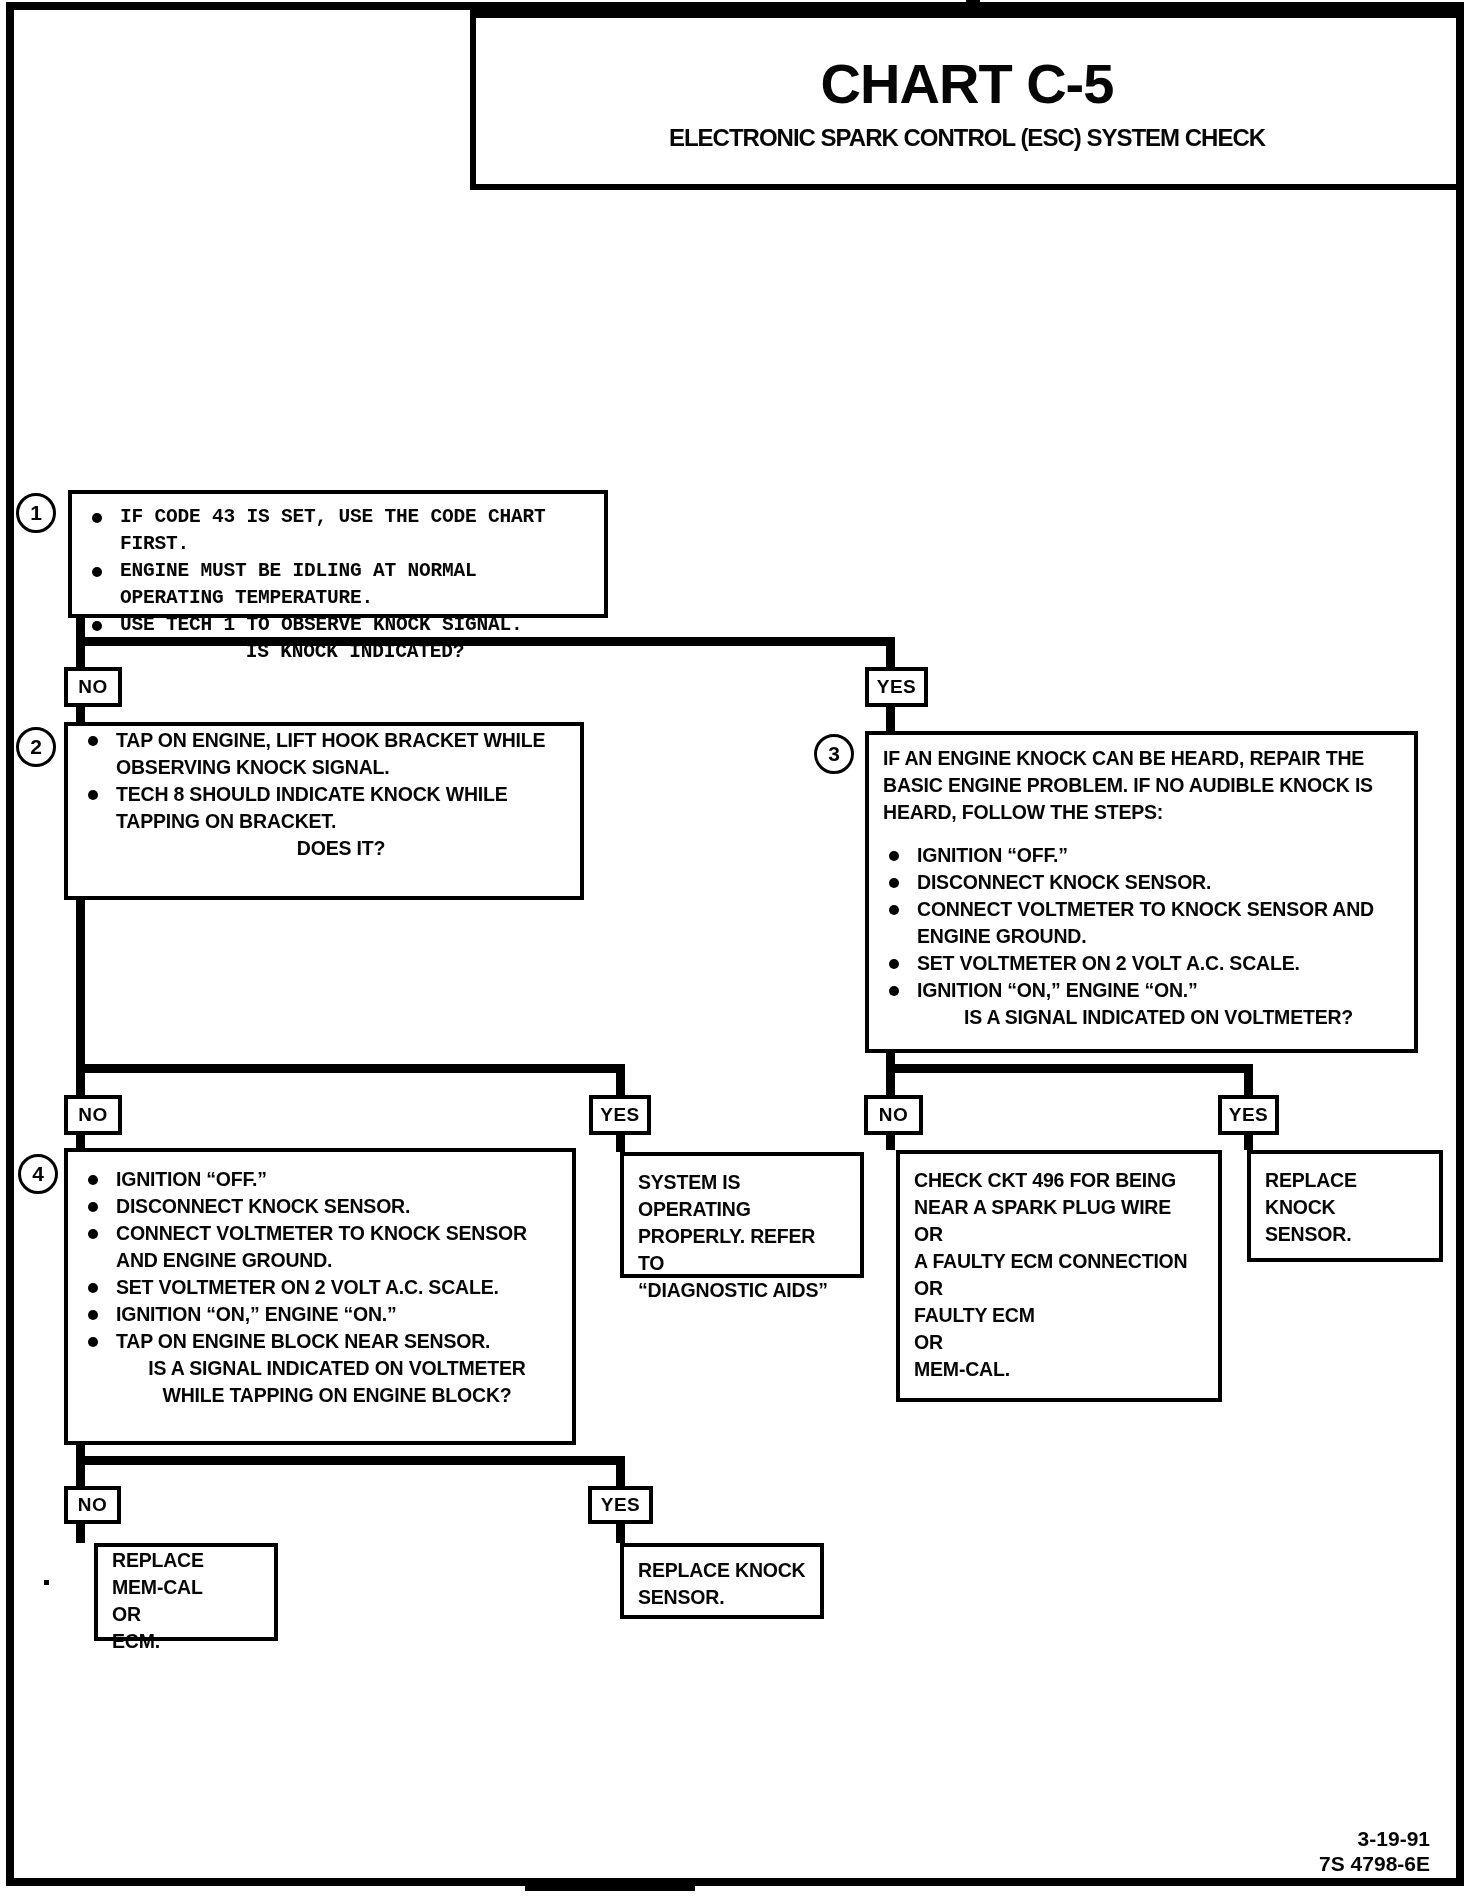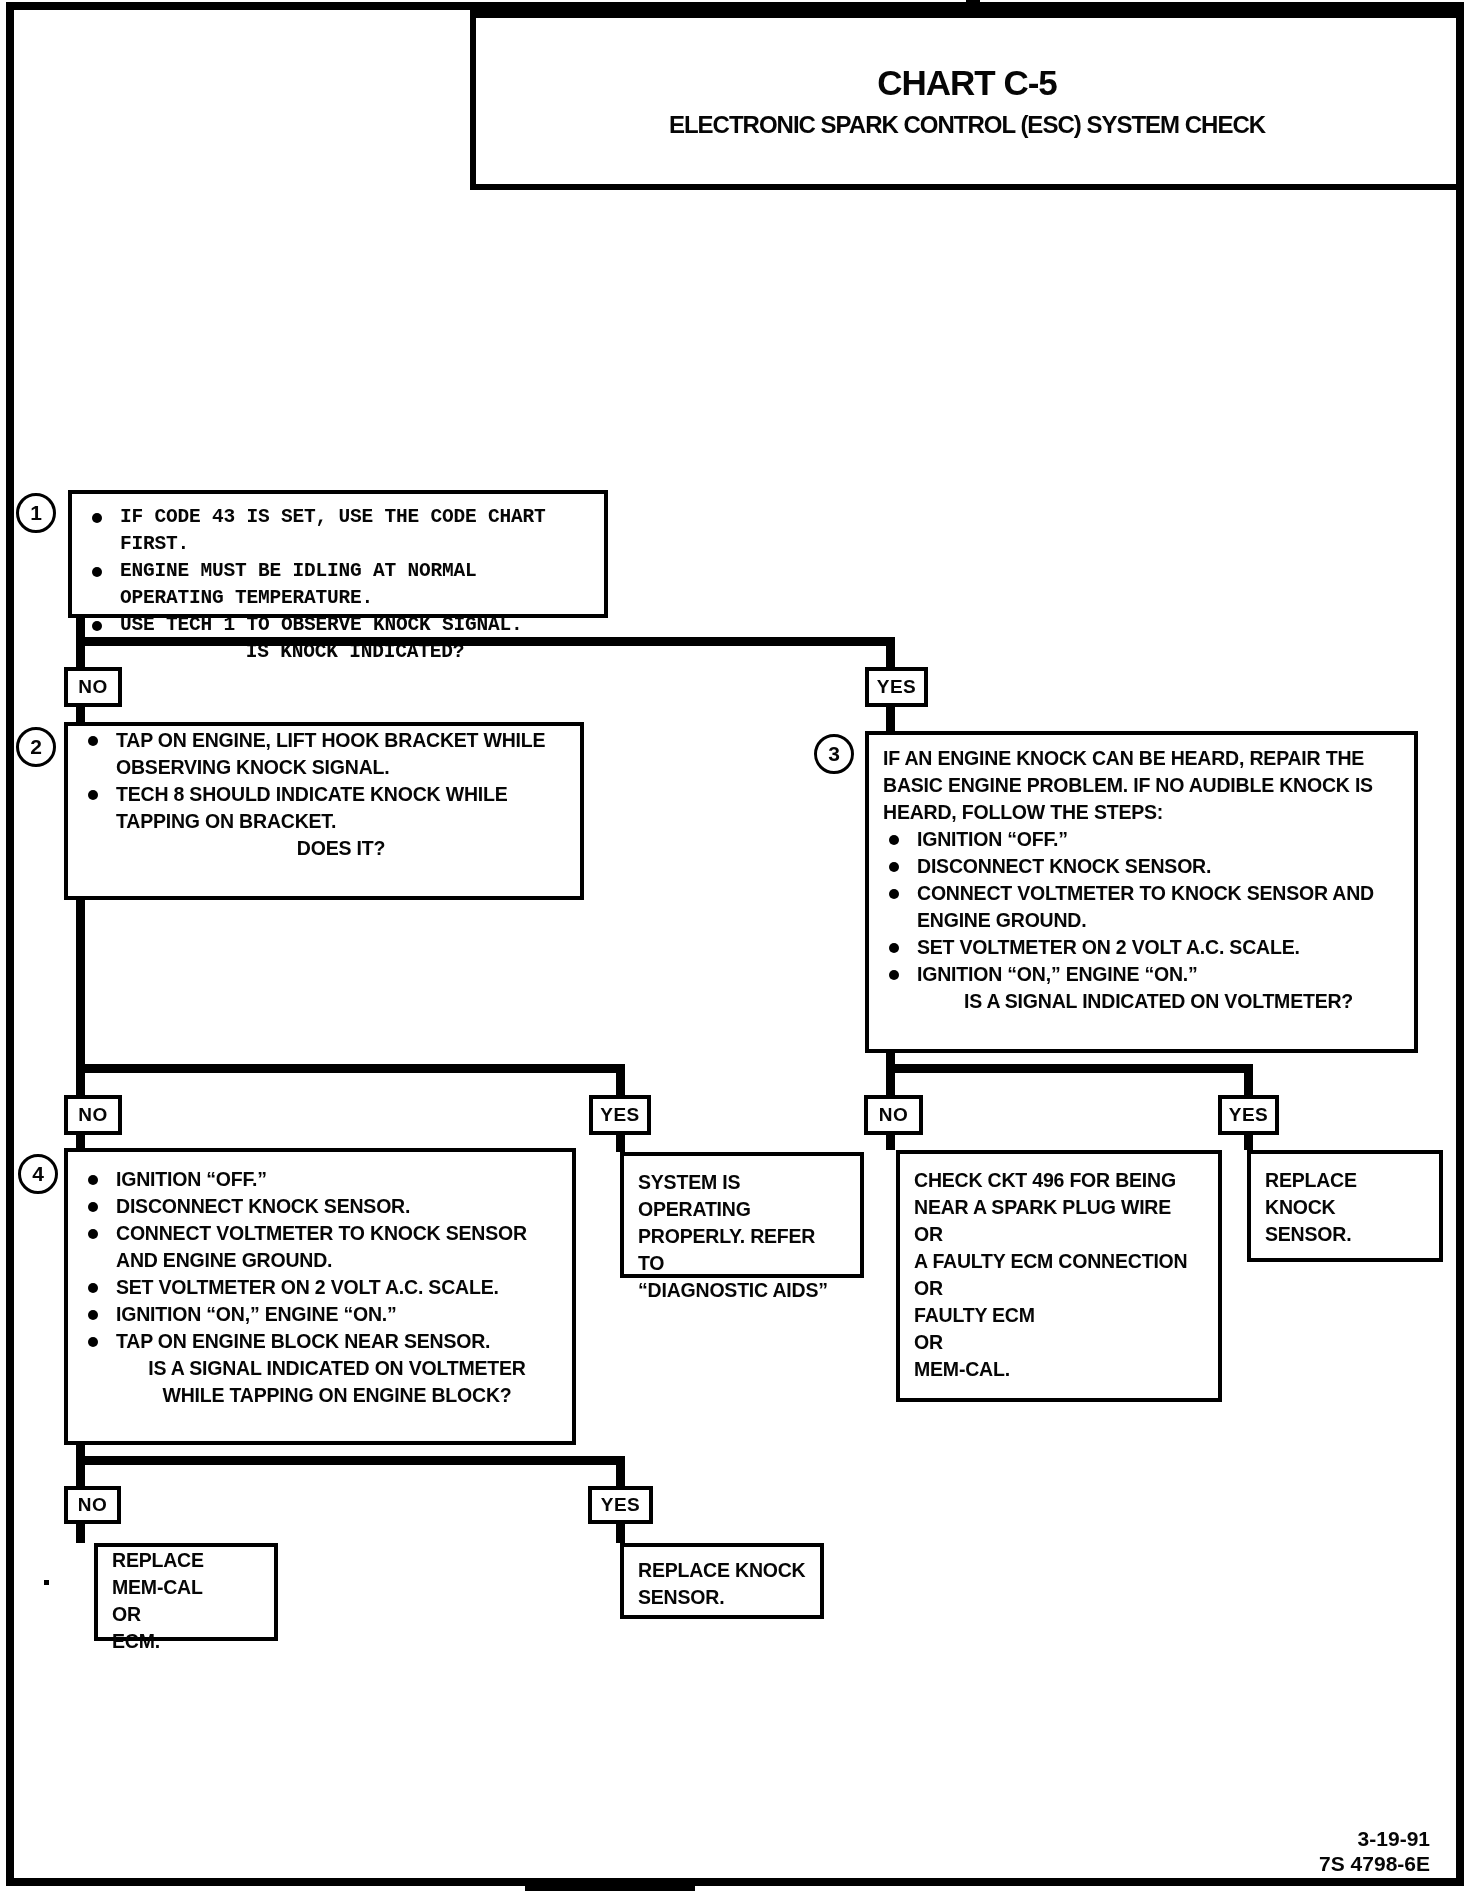--- a/index.html
+++ b/index.html
@@ -17,37 +17,37 @@
     position:absolute;left:6px;top:2px;right:8px;bottom:10px;
     border:8px solid #000;
   }
   .titlebox{
     position:absolute;left:470px;top:10px;width:988px;height:180px;
     border:6px solid #000;border-top-width:8px;border-right:none;
     box-sizing:border-box;
     display:flex;flex-direction:column;align-items:center;justify-content:center;
     gap:8px;
   }
-  .title-l1{font-size:35px;letter-spacing:-1px;}
+  .title-l1{font-size:56px;letter-spacing:-1px;}
   .title-l2{font-size:24px;letter-spacing:-1px;}
   .node{
     position:absolute;border:4px solid #000;background:#fff;
     box-sizing:border-box;
     padding:10px 14px;
     font-size:19.5px;line-height:27px;
   }
   .bullet-row{display:flex;}
   .dot{flex:0 0 34px;position:relative;}
   .dot::before{
     content:"";position:absolute;left:6px;top:9px;width:10px;height:10px;
     border-radius:50%;background:#000;
   }
   .btxt{flex:1;white-space:pre-line;}
   .question{margin-left:34px;white-space:pre-line;text-align:center;}
-  .intro{margin-bottom:0px;}
+  .intro{margin-bottom:16px;}
   .pre{white-space:pre-line;margin-left:32px;}
   .decision{
     position:absolute;border:4px solid #000;background:#fff;
     box-sizing:border-box;
     display:flex;align-items:center;justify-content:center;
     font-size:19px;letter-spacing:0.5px;
   }
   .circle{
     position:absolute;width:40px;height:40px;border:3px solid #000;
     border-radius:50%;box-sizing:border-box;background:#fff;

